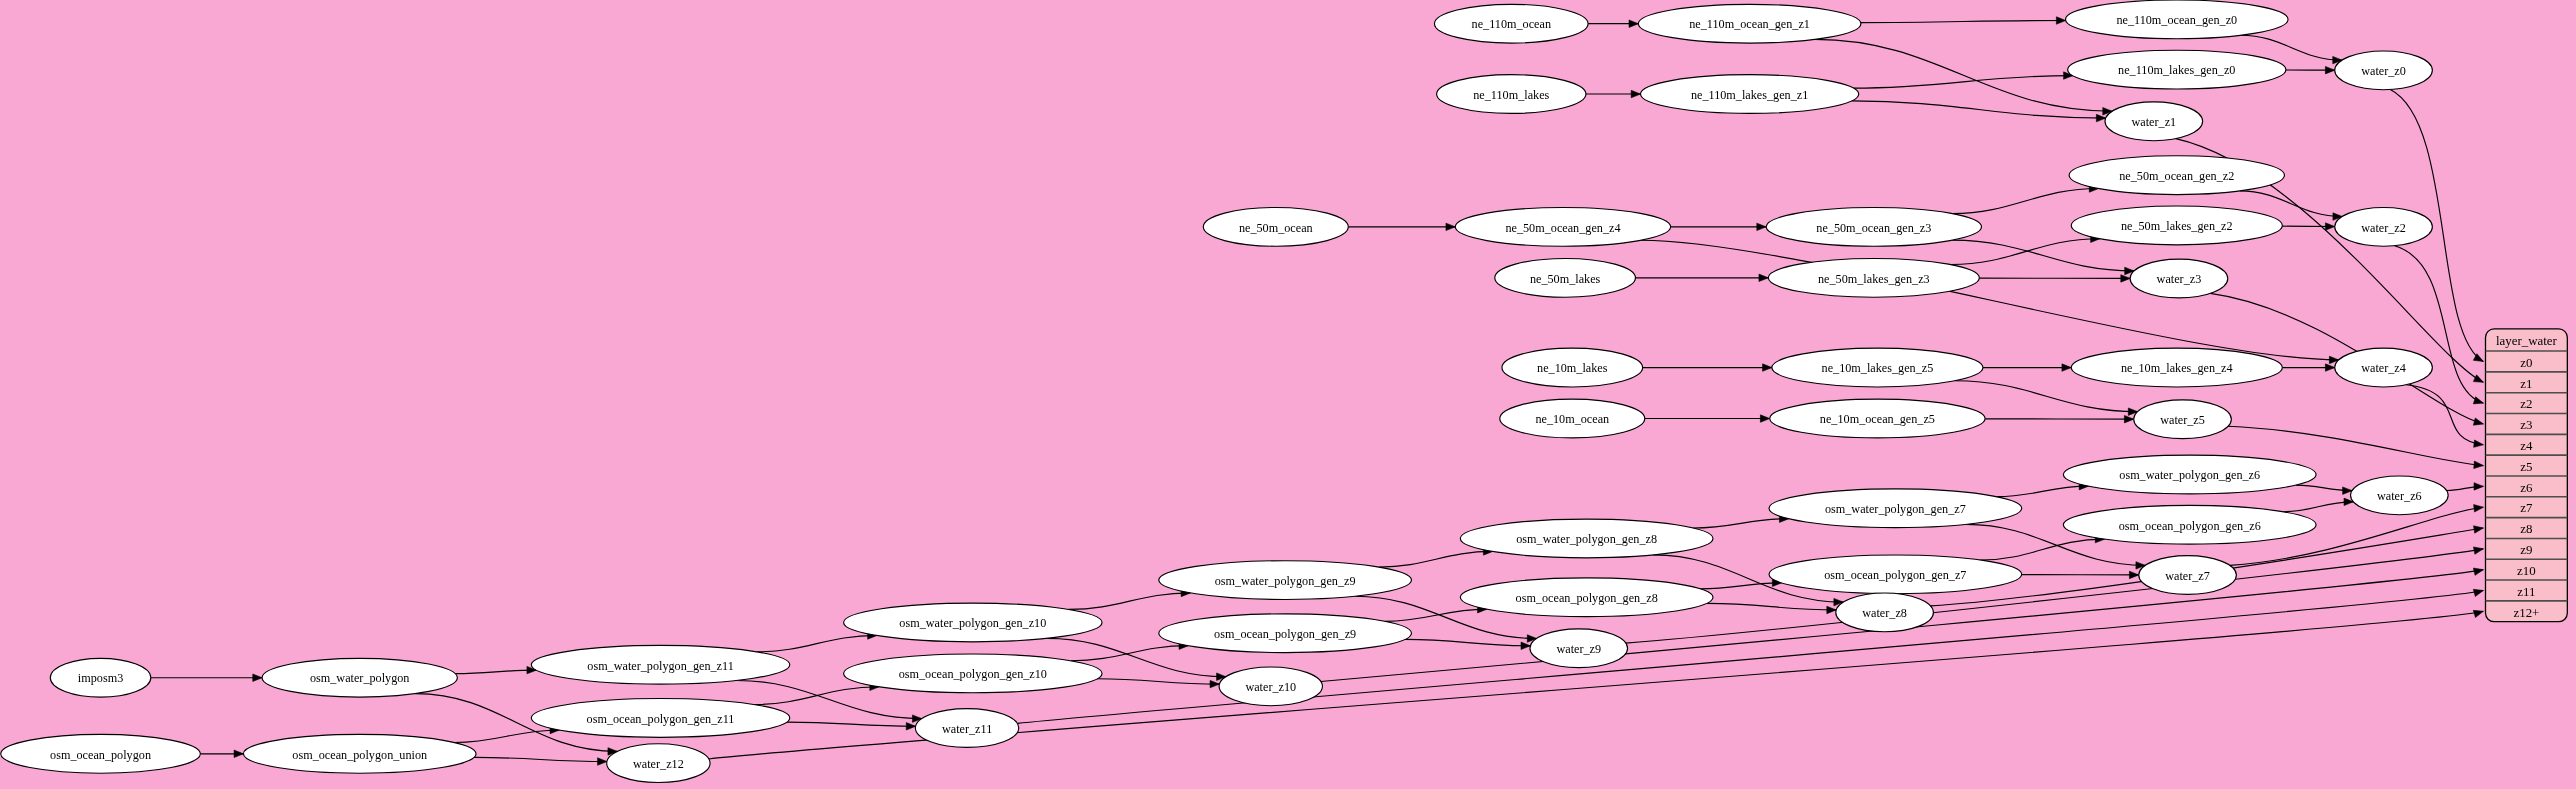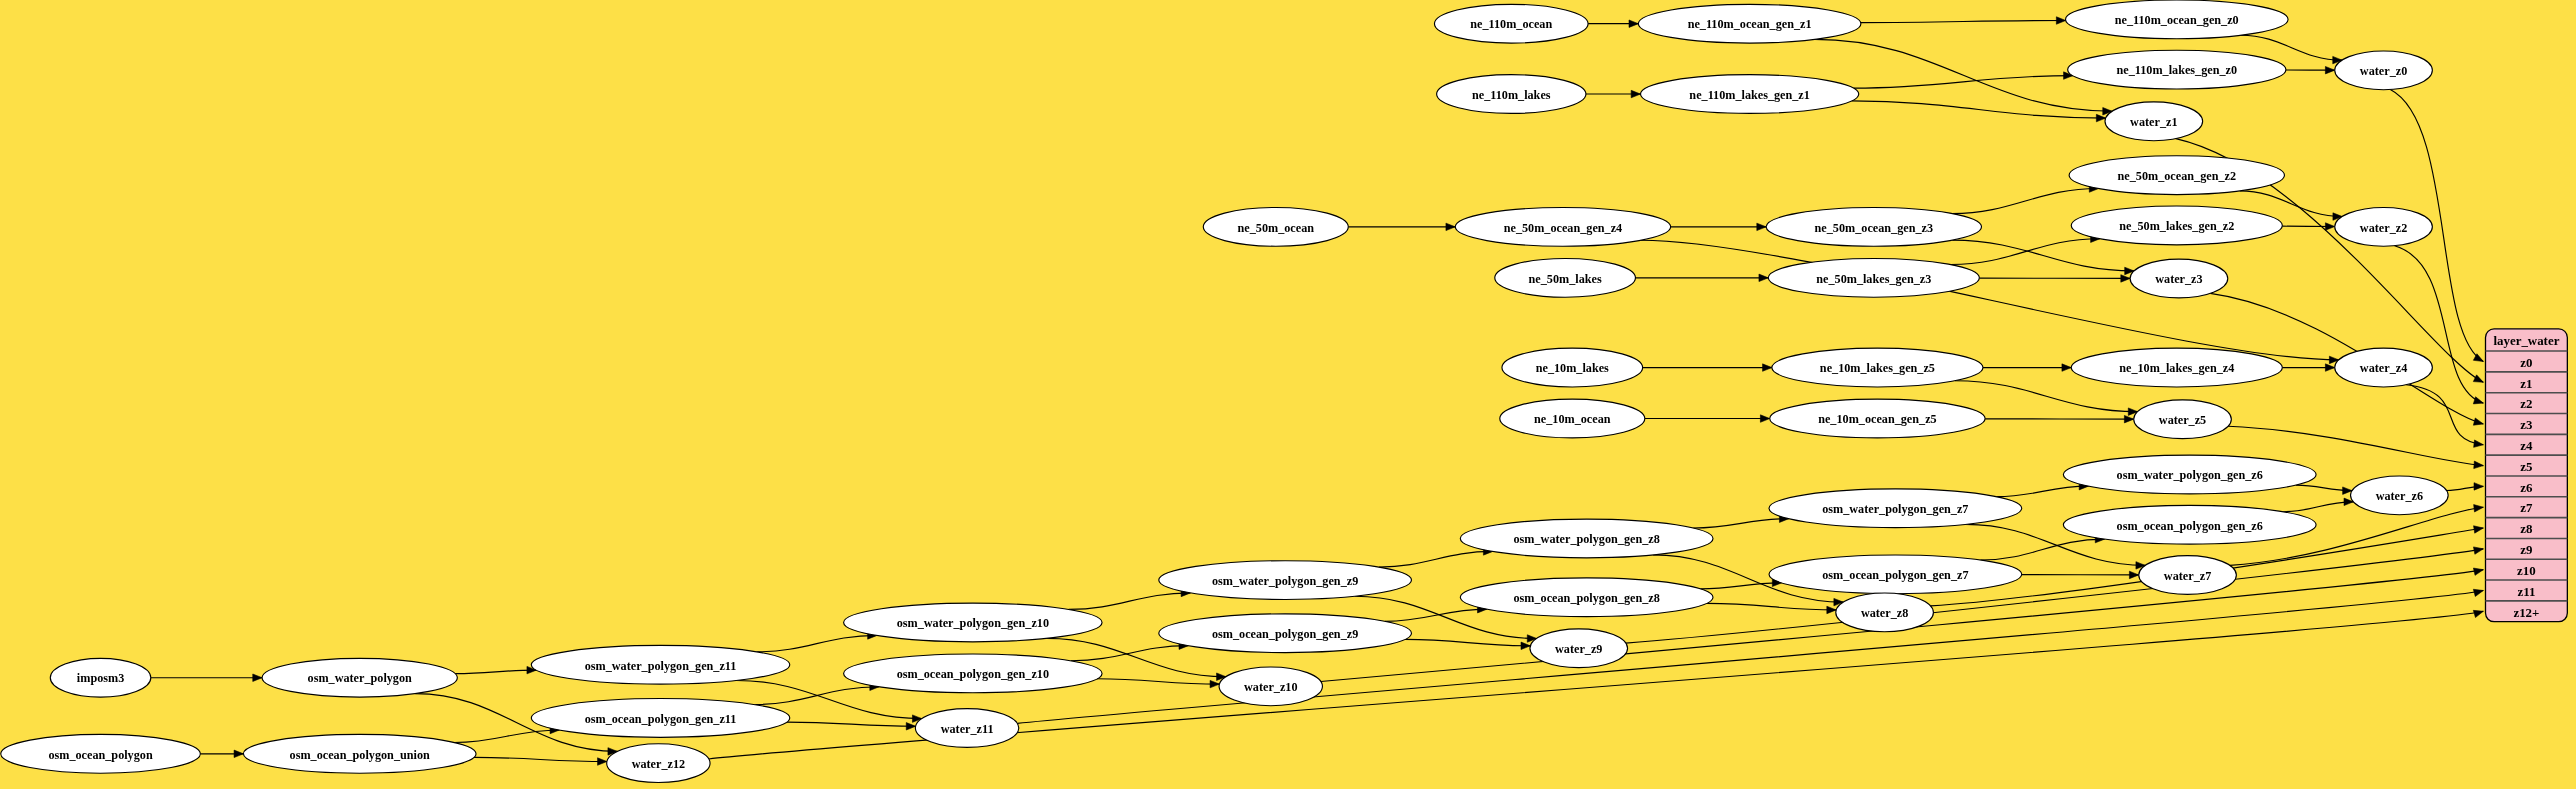--- a/index.html
+++ b/index.html
@@ -4,24 +4,23 @@
 <style>
   html, body {
     margin: 0;
     padding: 0;
     background: #ffffff;
   }
   #canvas-wrap {
     position: relative;
     width: 2576px;
     height: 789px;
-    background: #fde047;
+    background: #f9a8d4;
     overflow: hidden;
     font-family: "Liberation Serif", "DejaVu Serif", serif;
-    font-weight: bold;
   }
   svg.graph {
     position: absolute;
     left: 0;
     top: 0;
     width: 2576px;
     height: 789px;
     display: block;
   }
   .node-ellipse {

